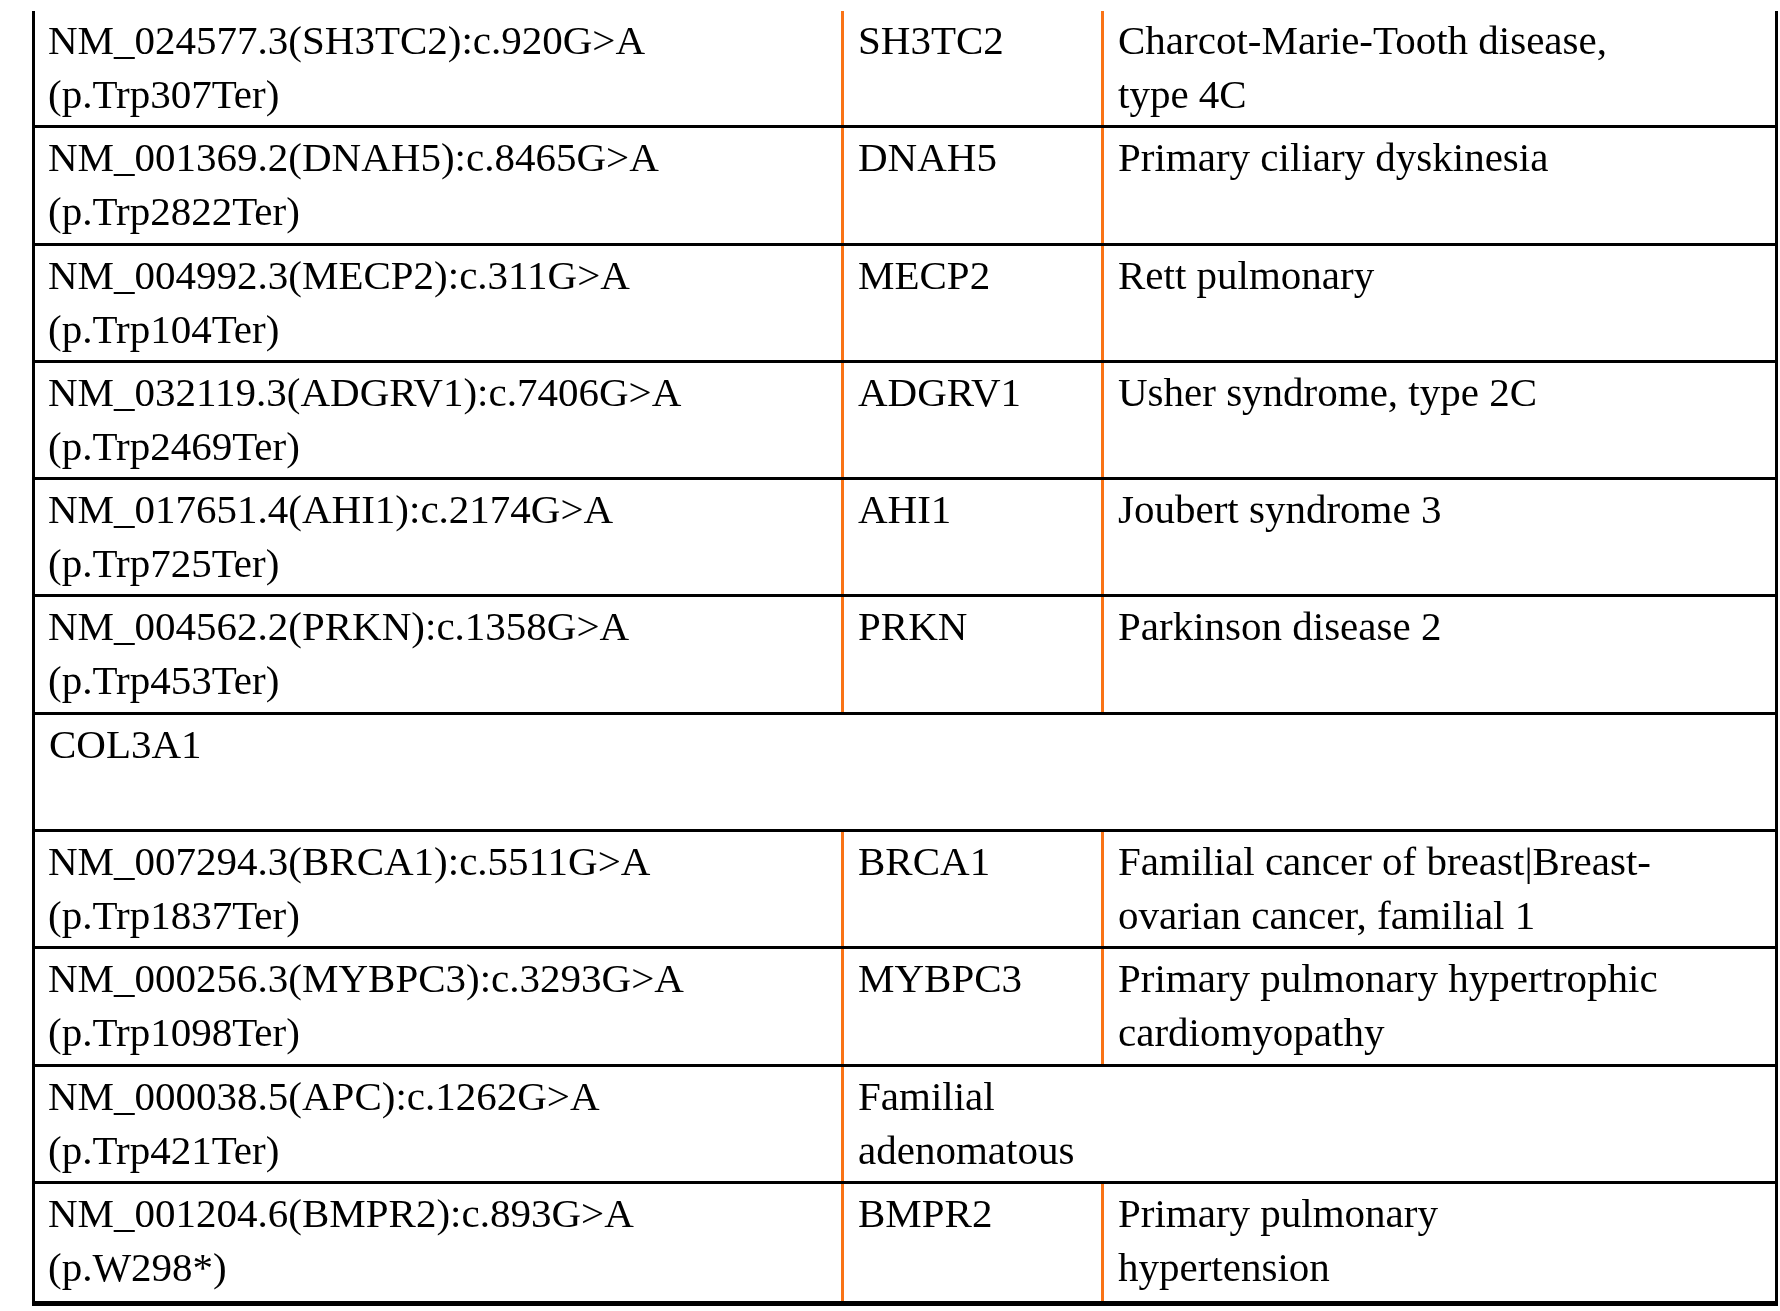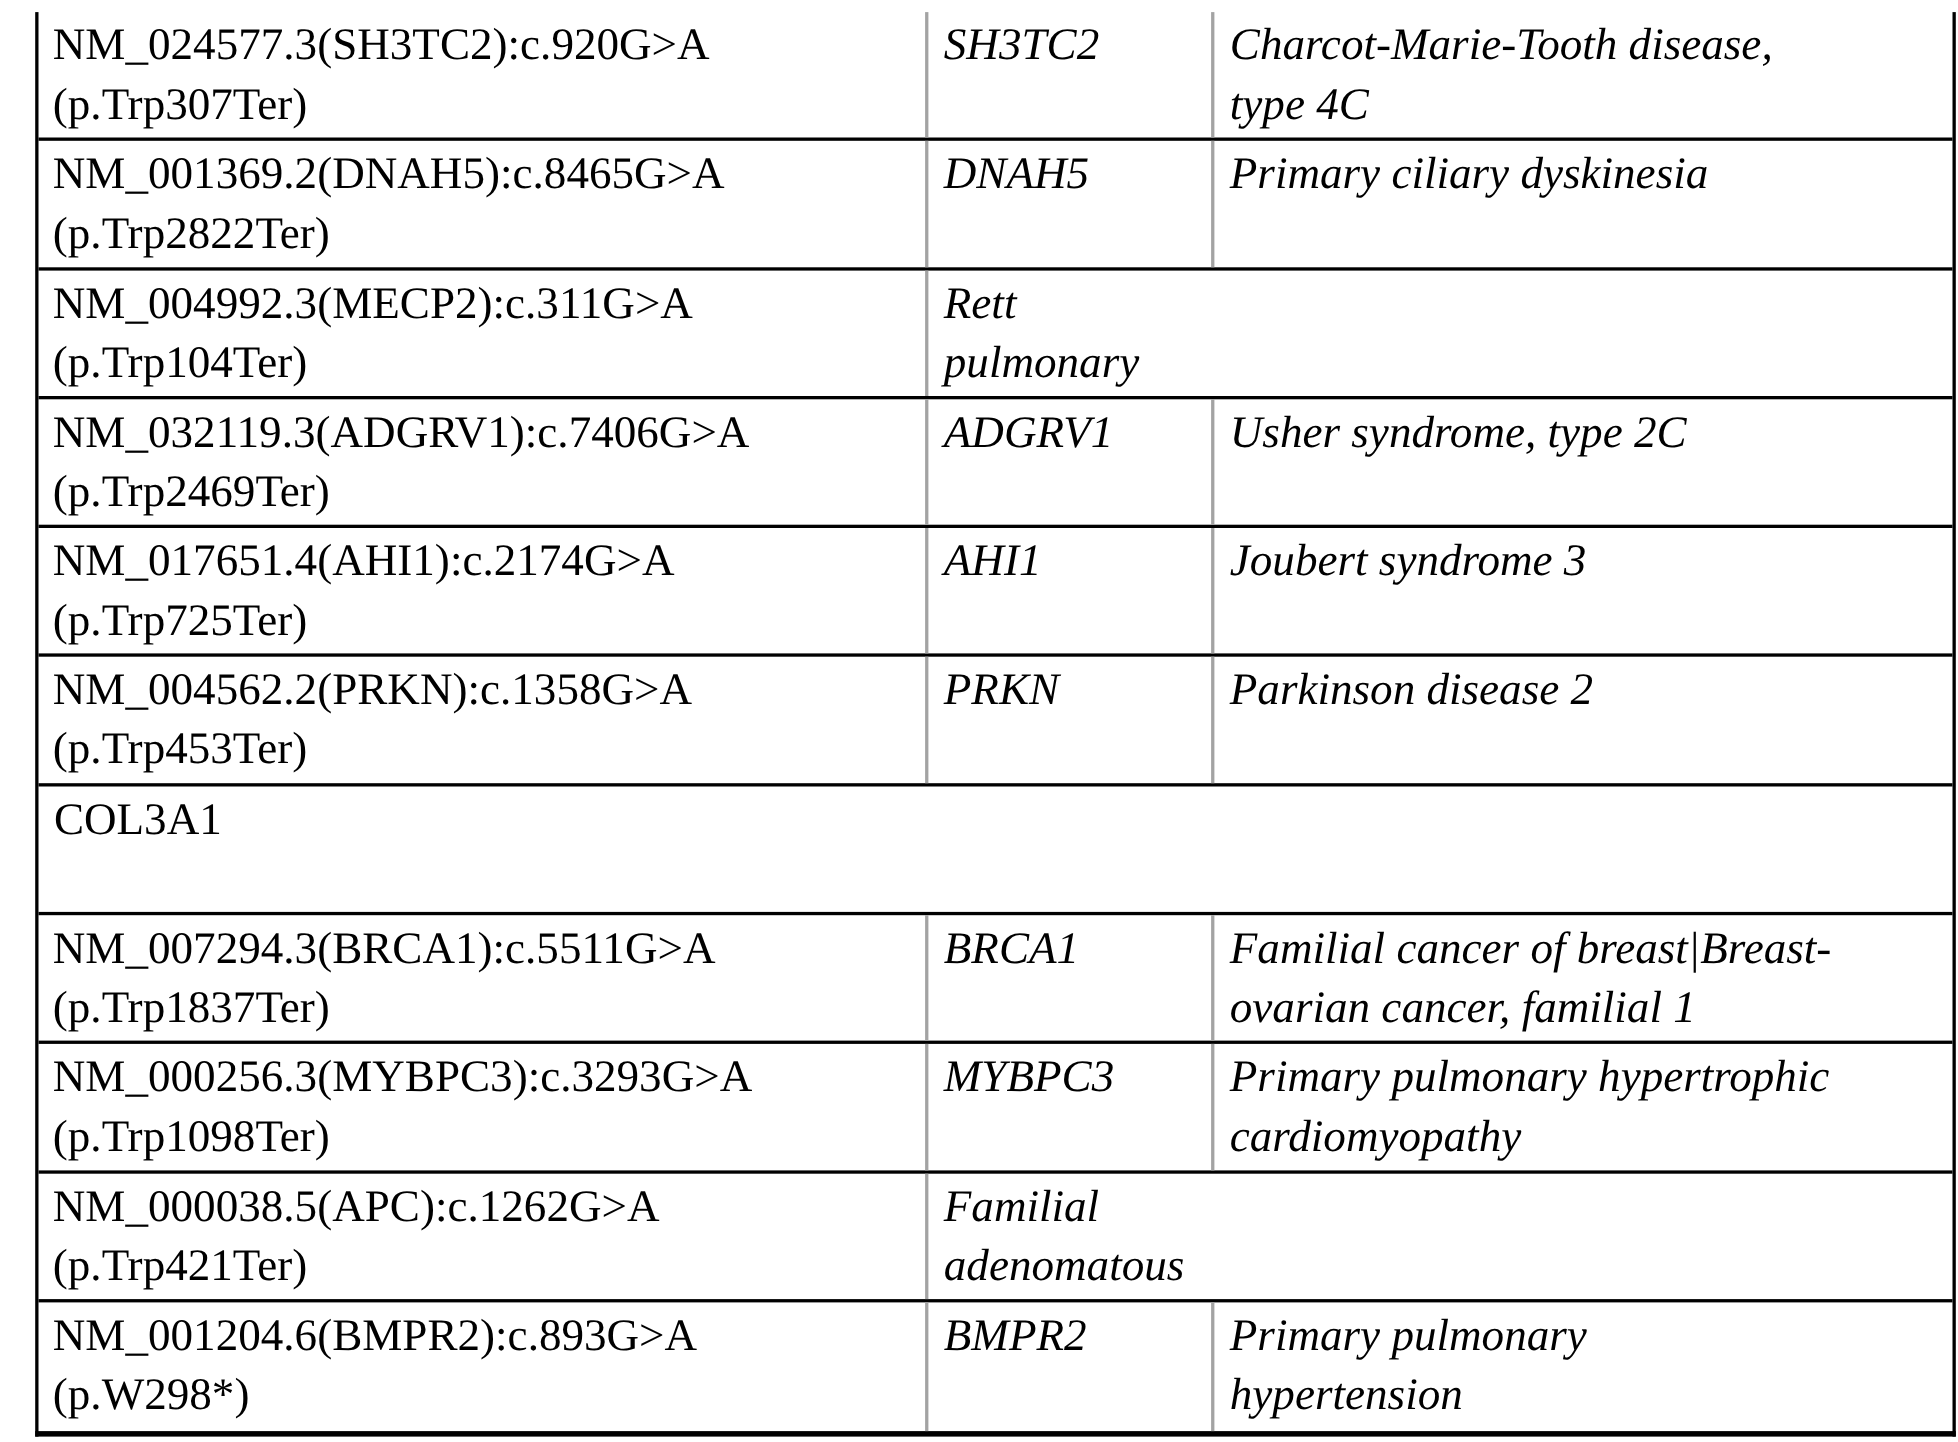--- a/index.html
+++ b/index.html
@@ -37,22 +37,21 @@
     }
     .cell {
       box-sizing: border-box;
       padding: 2px 8px 0 13px;
       font-size: 41px;
       line-height: 54px;
       white-space: pre-line;
       overflow: hidden;
     }
     .cell + .cell {
-      border-left: 3px solid #a3a3a3;
-      font-style: italic;
+      border-left: 3px solid #f97316;
     }
     .cell.gene {
       padding-left: 14px;
     }
     .cell.cond {
       padding-left: 14px;
     }
   </style>
 </head>
 <body>
@@ -67,20 +66,21 @@
   </div>
   <div class="row">
     <div class="cell variant">NM_001369.2(DNAH5):c.8465G&gt;A
 (p.Trp2822Ter)</div>
     <div class="cell gene">DNAH5</div>
     <div class="cell cond">Primary ciliary dyskinesia</div>
   </div>
   <div class="row">
     <div class="cell variant">NM_004992.3(MECP2):c.311G&gt;A
 (p.Trp104Ter)</div>
+    <div class="cell gene">MECP2</div>
     <div class="cell cond">Rett pulmonary</div>
   </div>
   <div class="row">
     <div class="cell variant">NM_032119.3(ADGRV1):c.7406G&gt;A
 (p.Trp2469Ter)</div>
     <div class="cell gene">ADGRV1</div>
     <div class="cell cond">Usher syndrome, type 2C</div>
   </div>
   <div class="row">
     <div class="cell variant">NM_017651.4(AHI1):c.2174G&gt;A

